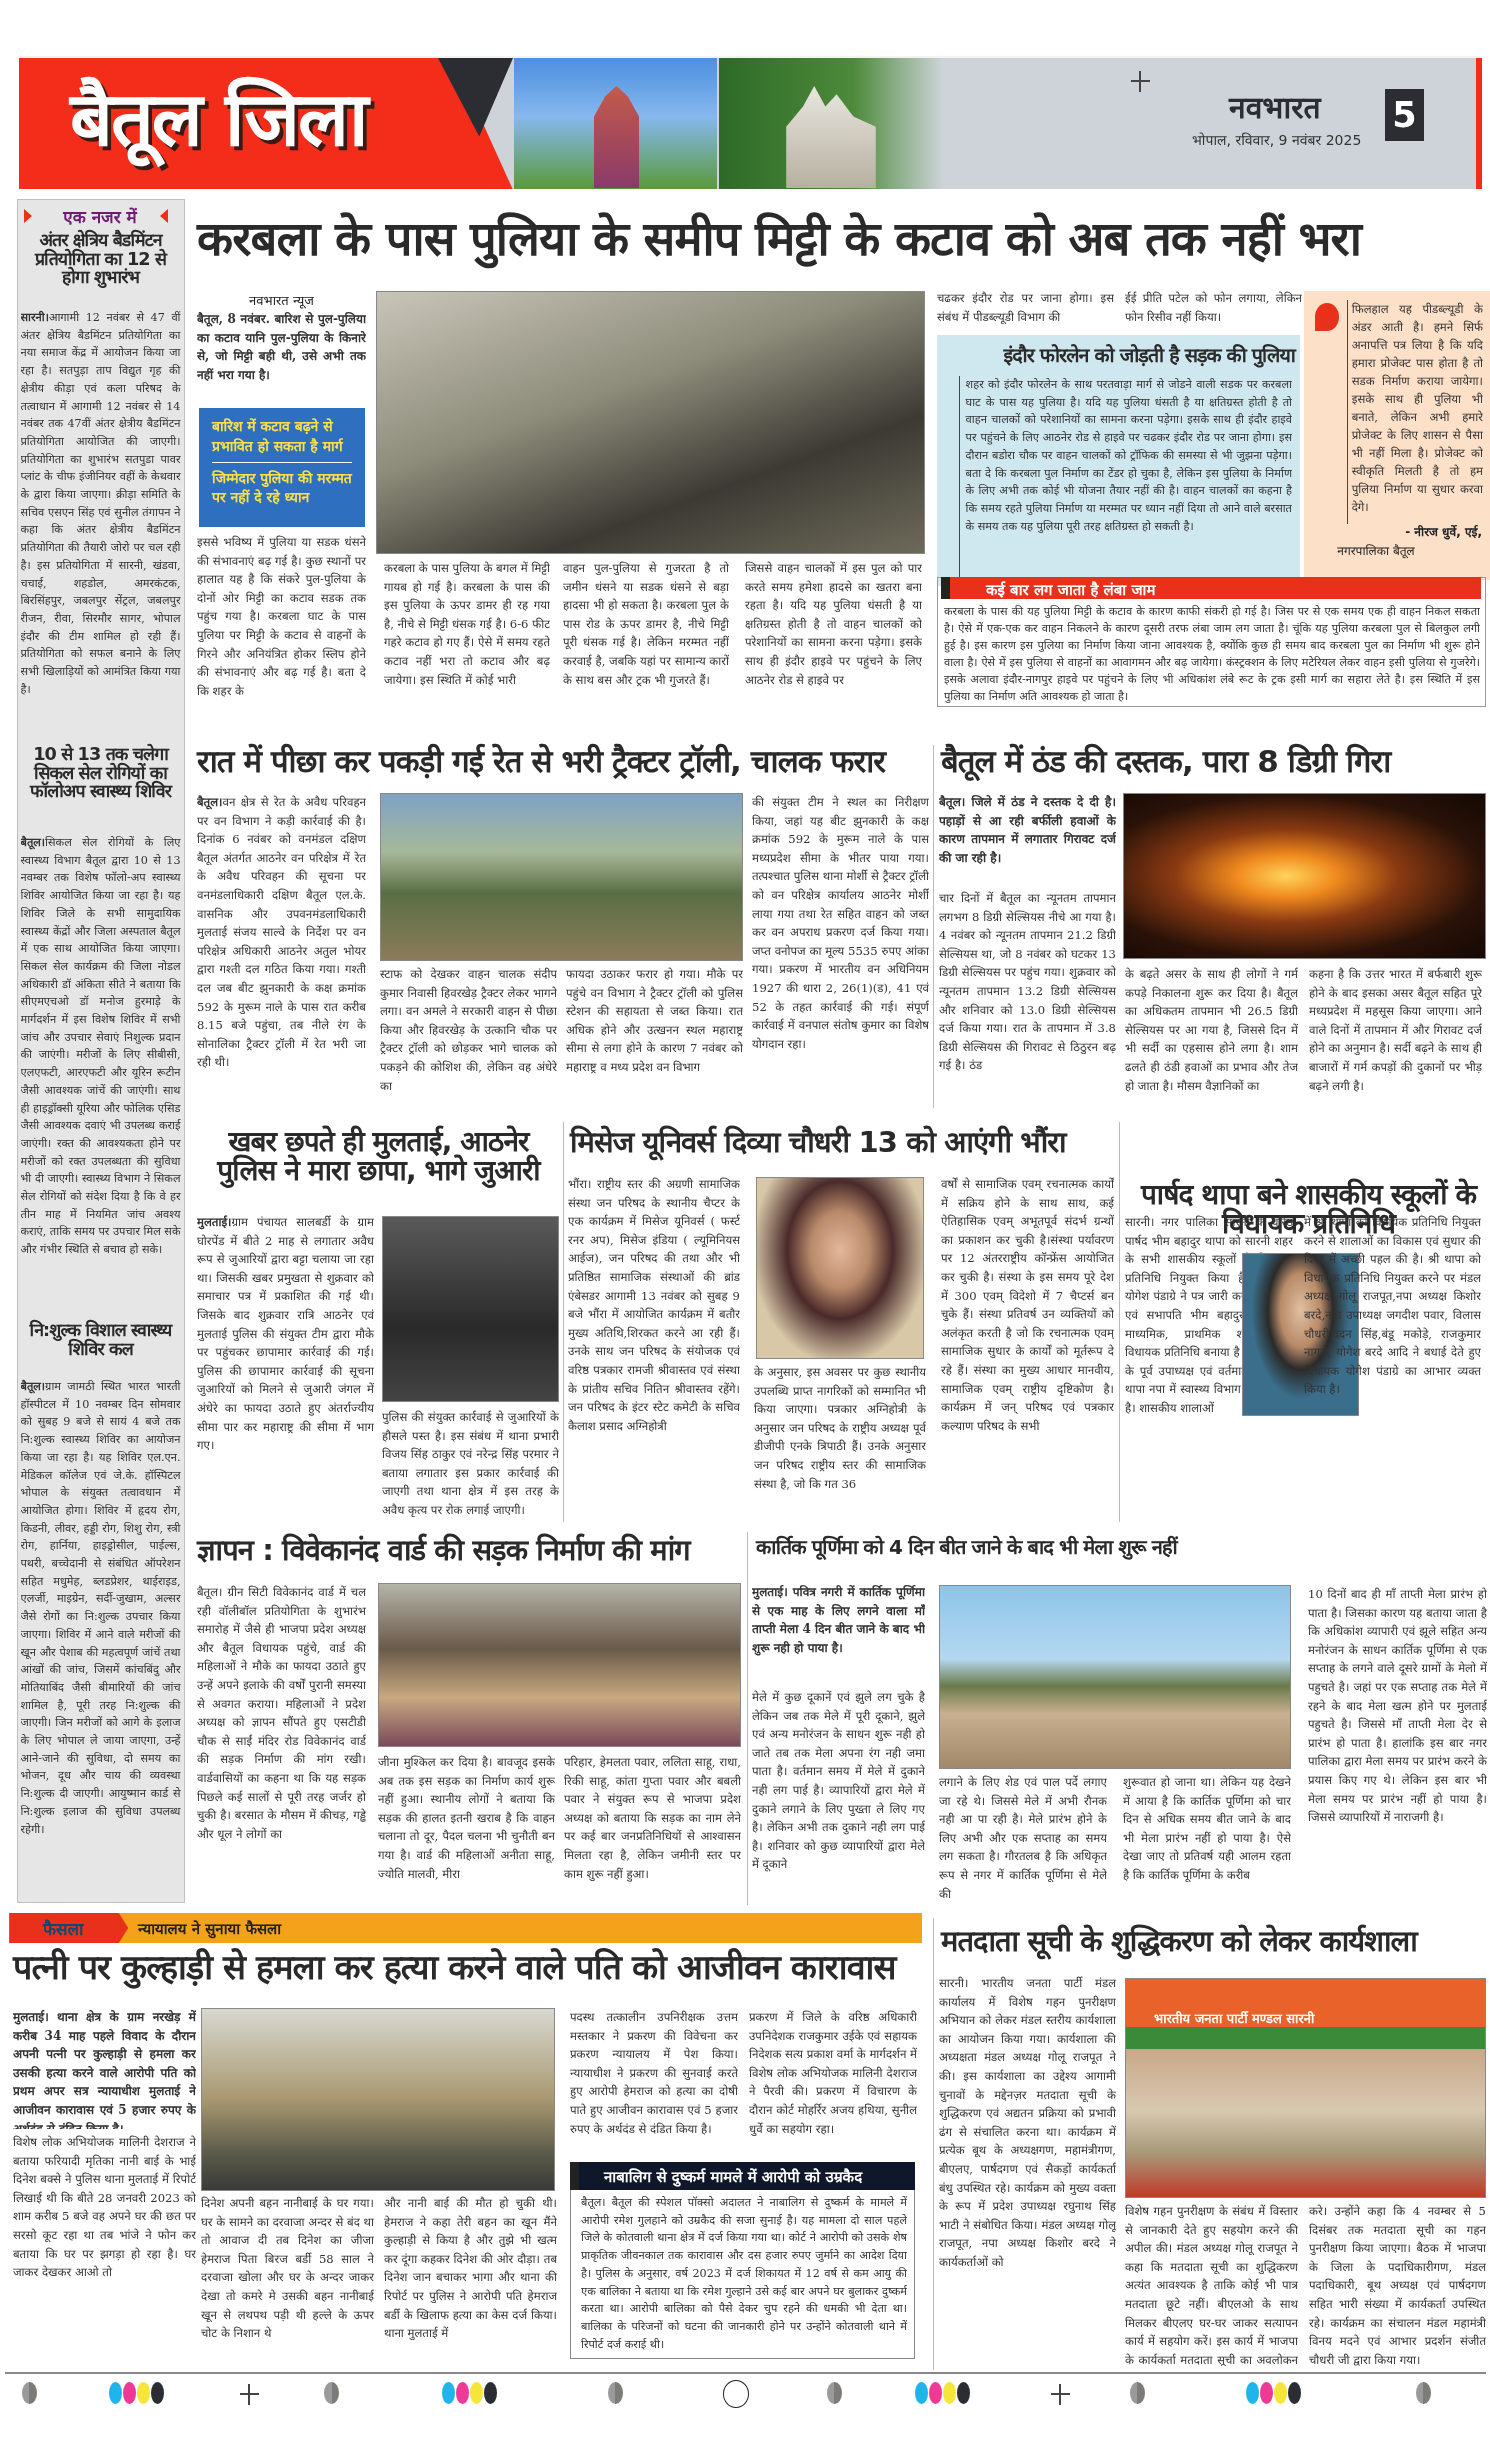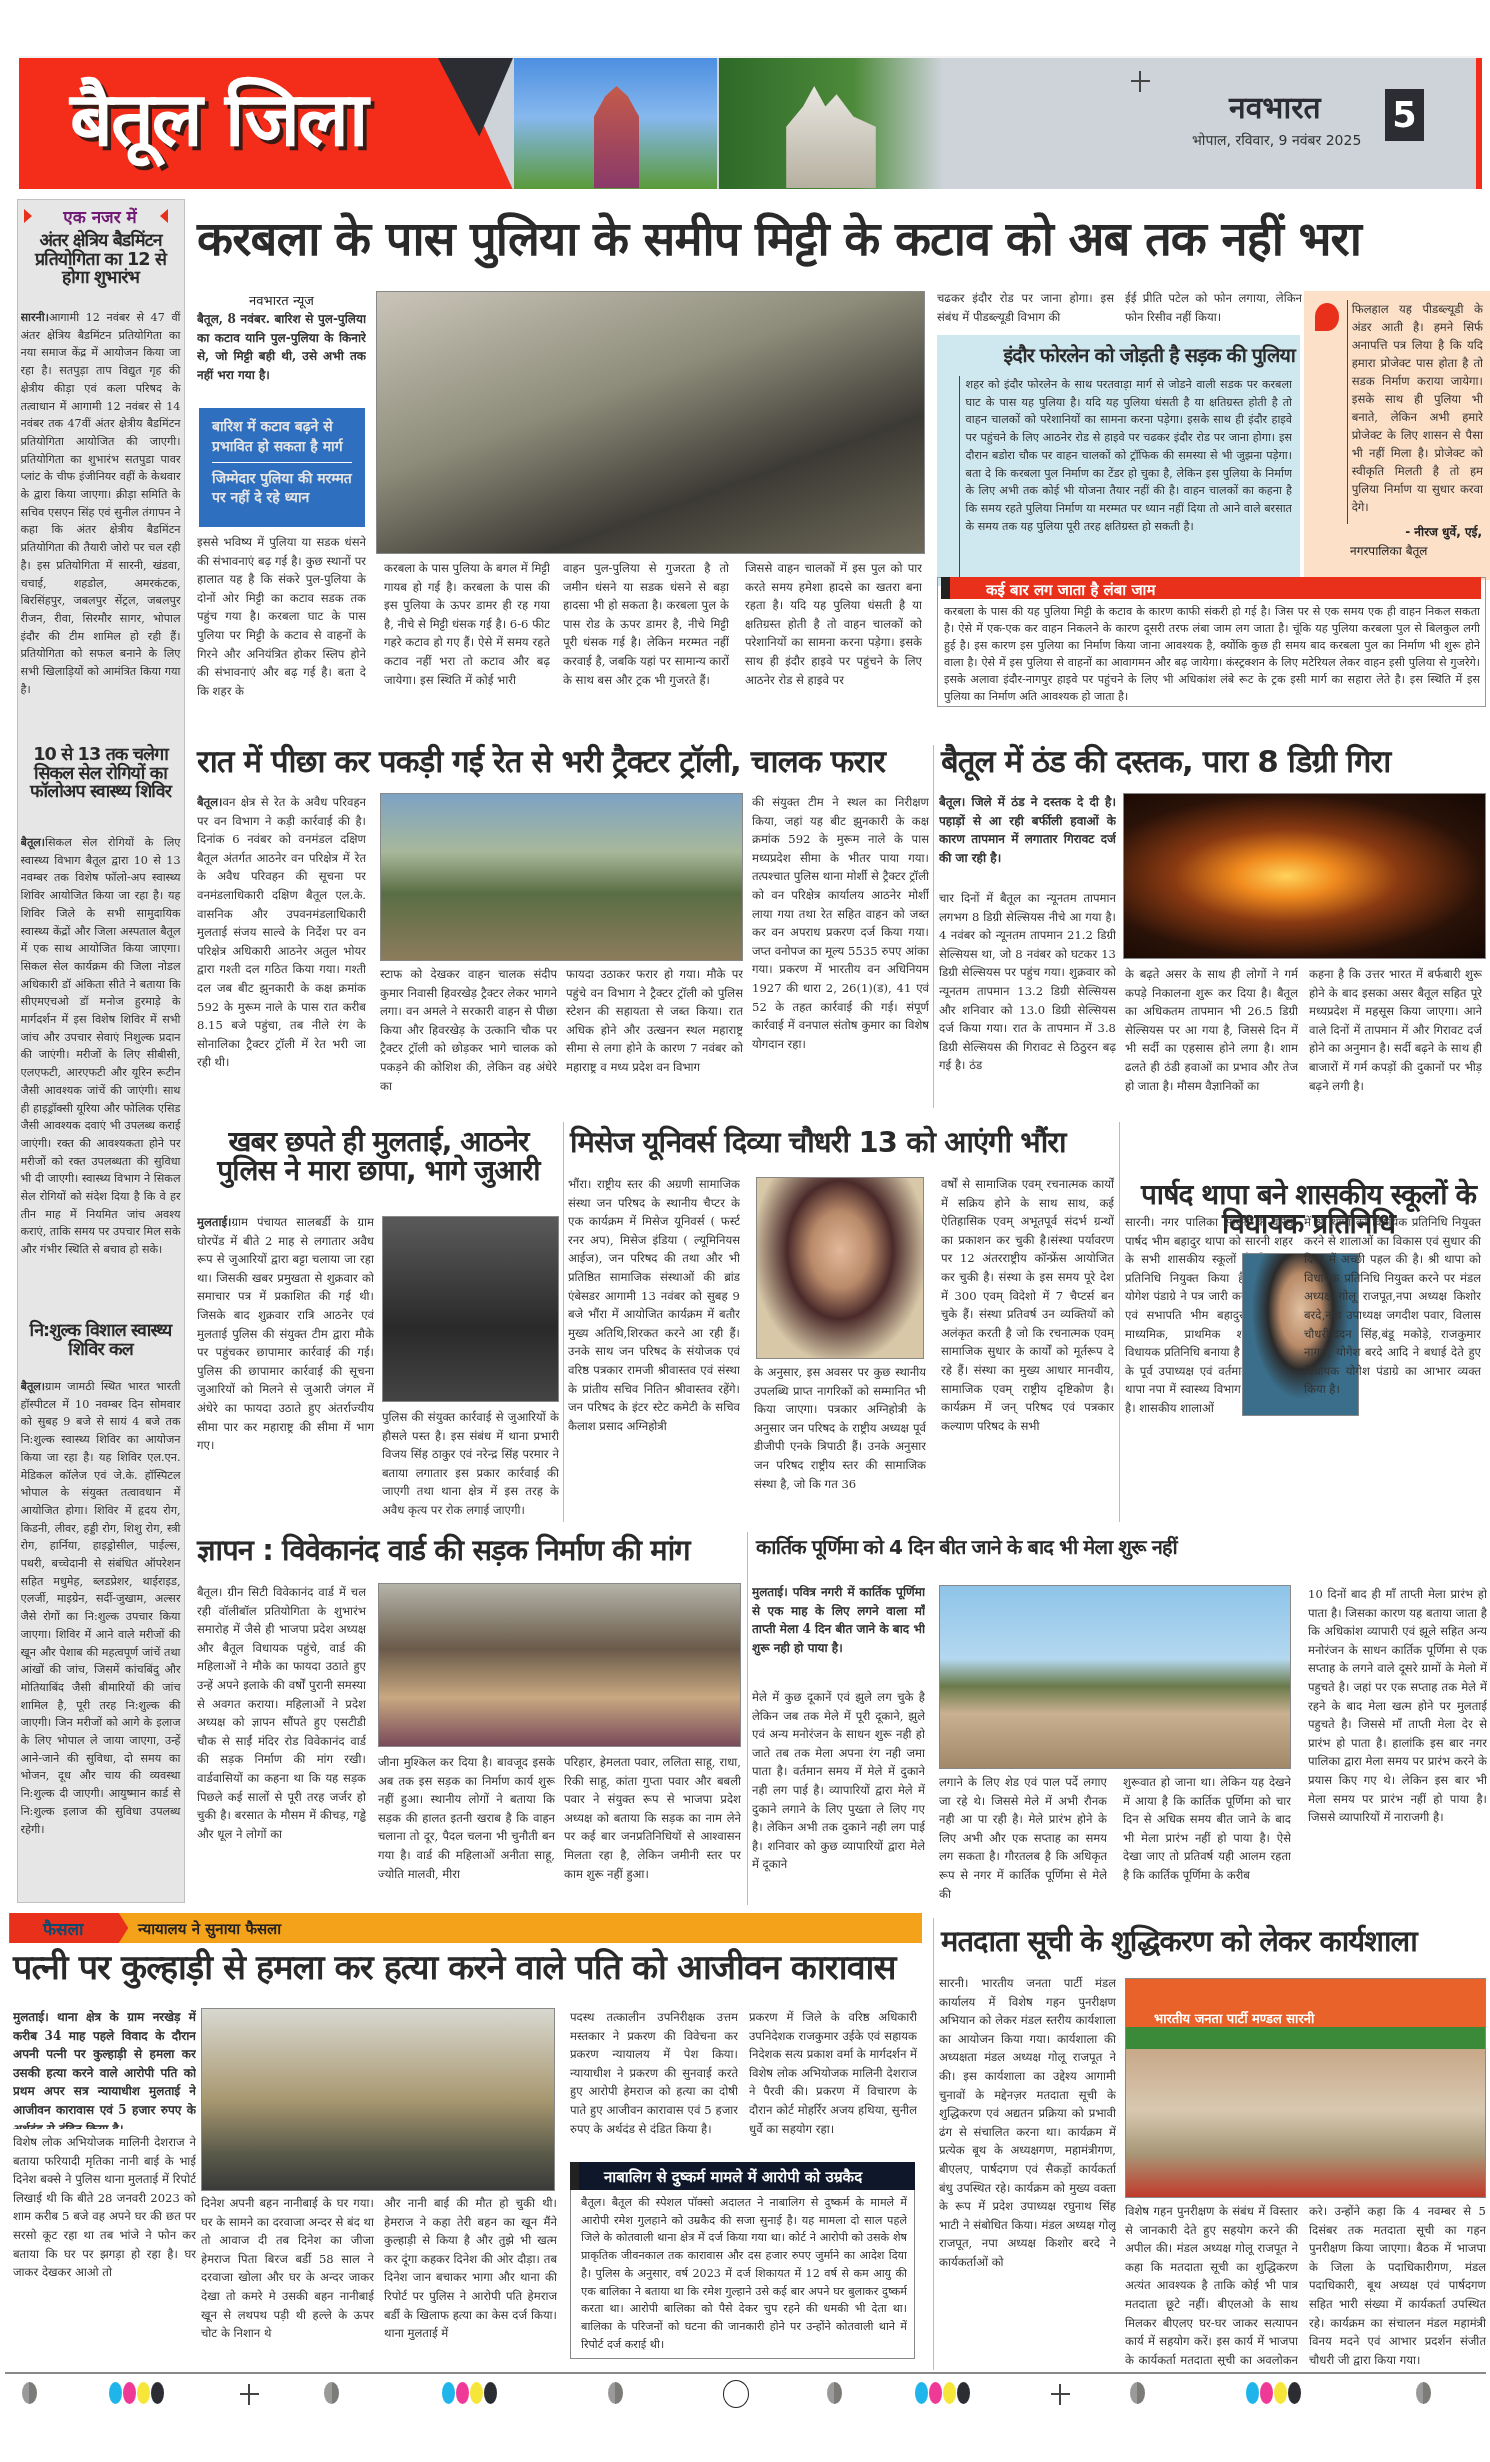--- a/index.html
+++ b/index.html
@@ -23,21 +23,21 @@
 #dateline{left:1192px;top:130px;font-size:14px;color:#333}
 #mast-rule{left:1476px;top:58px;width:5.6px;height:131px;background:#f42c1a}
 
 #side{left:17px;top:199px;width:168px;height:1704px;background:#e6e6e6;border:0.9px solid #c0c0c0}
 #side-head{left:30px;top:205px;width:140px;height:22.4px;font-size:17px;font-weight:bold;color:#701a75;text-align:center}
 .side-arrow-l{left:24px;top:209px;width:0;height:0;border-top:7.5px solid transparent;border-bottom:7.5px solid transparent;border-left:8.4px solid #e8301a}
 .side-arrow-r{left:160px;top:209px;width:0;height:0;border-top:7.5px solid transparent;border-bottom:7.5px solid transparent;border-right:8.4px solid #e8301a}
 .side-h{left:20.5px;width:160px;font-size:17.7px;text-align:center}
 .side-t{left:20.5px;width:160px;font-size:11.2px;line-height:17.7px}
 
-#blue-box{left:199px;top:408px;width:166px;height:119px;background:#2e6fc0;color:#e5e5e5;padding:9.3px 13px;font-weight:bold;font-size:14px;line-height:19.6px}
+#blue-box{left:199px;top:408px;width:166px;height:119px;background:#2e6fc0;color:#fde047;padding:9.3px 13px;font-weight:bold;font-size:14px;line-height:19.6px}
 #blue-box hr{border:none;border-top:1.9px solid #fff;margin:5.6px 0}
 #cyan-box{left:937px;top:335px;width:363px;height:251px;background:#cfe7ef}
 #quote-box{left:1304px;top:291px;width:186px;height:289px;background:#fde0c8}
 #quote-mark{left:1315px;top:303px;width:24px;height:28px;background:#e8301a;border-radius:50% 50% 50% 0}
 #red-bar1{left:941px;top:577px;width:540px;height:22.4px;background:#e8301a}
 #red-bar1 .blk{position:absolute;left:0;top:0;width:9.3px;height:22.4px;background:#222}
 .barlabel{color:#fff;font-weight:bold;font-size:15px}
 #jam-box{left:937px;top:577px;width:549px;height:130px;border:0.9px solid #999}
 
 #faisla-bar{left:9.3px;top:1913px;width:913px;height:30px;background:#f5a21b}
@@ -106,21 +106,21 @@
 <div class="abs txt" style="left:1125px;top:289px;width:177px;height:41px">ईई प्रीति पटेल को फोन लगाया, लेकिन फोन रिसीव नहीं किया।</div>
 
 <div class="abs" id="cyan-box"></div>
 <div class="abs hl" style="left:950px;top:346px;width:345px;font-size:19.6px;text-align:right">इंदौर फोरलेन को जोड़ती है सड़क की पुलिया</div>
 <div class="abs txt" style="left:959px;top:376px;width:333px;height:207px;font-size:11.2px;line-height:17.7px;border-left:1.9px solid #444;padding-left:5.6px">शहर को इंदौर फोरलेन के साथ परतवाड़ा मार्ग से जोडने वाली सडक पर करबला घाट के पास यह पुलिया है। यदि यह पुलिया धंसती है या क्षतिग्रस्त होती है तो वाहन चालकों को परेशानियों का सामना करना पड़ेगा। इसके साथ ही इंदौर हाइवे पर पहुंचने के लिए आठनेर रोड से हाइवे पर चढकर इंदौर रोड पर जाना होगा। इस दौरान बडोरा चौक पर वाहन चालकों को ट्रॉफिक की समस्या से भी जुझना पड़ेगा। बता दे कि करबला पुल निर्माण का टेंडर हो चुका है, लेकिन इस पुलिया के निर्माण के लिए अभी तक कोई भी योजना तैयार नहीं की है। वाहन चालकों का कहना है कि समय रहते पुलिया निर्माण या मरम्मत पर ध्यान नहीं दिया तो आने वाले बरसात के समय तक यह पुलिया पूरी तरह क्षतिग्रस्त हो सकती है।</div>
 
 <div class="abs" id="quote-box"></div>
 <div class="abs" id="quote-mark"></div>
 <div class="abs txt" style="left:1347px;top:300px;width:136px;height:224px;font-size:11.6px;line-height:18px;border-left:0.9px solid #444;padding-left:3.7px">फिलहाल यह पीडब्ल्यूडी के अंडर आती है। हमने सिर्फ अनापत्ति पत्र लिया है कि यदि हमारा प्रोजेक्ट पास होता है तो सडक निर्माण कराया जायेगा। इसके साथ ही पुलिया भी बनाते, लेकिन अभी हमारे प्रोजेक्ट के लिए शासन से पैसा भी नहीं मिला है। प्रोजेक्ट को स्वीकृति मिलती है तो हम पुलिया निर्माण या सुधार करवा देगे।</div>
 <div class="abs" style="left:1350px;top:523px;width:132px;text-align:right;font-size:12px;font-weight:bold">- नीरज धुर्वे, एई,</div>
-<div class="abs" style="left:1350px;top:542px;width:132px;text-align:left;font-size:12px">नगरपालिका बैतूल</div>
+<div class="abs" style="left:1310px;top:542px;width:132px;text-align:center;font-size:12px">नगरपालिका बैतूल</div>
 
 <div class="abs" id="jam-box"></div>
 <div class="abs" id="red-bar1">
     <div class="blk"></div>
     <span class="barlabel" style="position:absolute;left:45px;top:1.9px">कई बार लग जाता है लंबा जाम</span>
   </div>
 <div class="abs txt" style="left:944px;top:603px;width:536px;height:101px;font-size:11.2px;line-height:17px">करबला के पास की यह पुलिया मिट्टी के कटाव के कारण काफी संकरी हो गई है। जिस पर से एक समय एक ही वाहन निकल सकता है। ऐसे में एक-एक कर वाहन निकलने के कारण दूसरी तरफ लंबा जाम लग जाता है। चूंकि यह पुलिया करबला पुल से बिलकुल लगी हुई है। इस कारण इस पुलिया का निर्माण किया जाना आवश्यक है, क्योंकि कुछ ही समय बाद करबला पुल का निर्माण भी शुरू होने वाला है। ऐसे में इस पुलिया से वाहनों का आवागमन और बढ़ जायेगा। कंस्ट्रक्शन के लिए मटेरियल लेकर वाहन इसी पुलिया से गुजरेगे। इसके अलावा इंदौर-नागपुर हाइवे पर पहुंचने के लिए भी अधिकांश लंबे रूट के ट्रक इसी मार्ग का सहारा लेते है। इस स्थिति में इस पुलिया का निर्माण अति आवश्यक हो जाता है।</div>
 
 <div class="abs hl" style="left:197px;top:745px;width:736px;font-size:31px;white-space:nowrap">रात में पीछा कर पकड़ी गई रेत से भरी ट्रैक्टर ट्रॉली, चालक फरार</div>
 <div class="abs txt" style="left:197px;top:793px;width:169px;height:307px"><b>बैतूल।</b><span>वन क्षेत्र से रेत के अवैध परिवहन पर वन विभाग ने कड़ी कार्रवाई की है। दिनांक 6 नवंबर को वनमंडल दक्षिण बैतूल अंतर्गत आठनेर वन परिक्षेत्र में रेत के अवैध परिवहन की सूचना पर वनमंडलाधिकारी दक्षिण बैतूल एल.के. वासनिक और उपवनमंडलाधिकारी मुलताई संजय साल्वे के निर्देश पर वन परिक्षेत्र अधिकारी आठनेर अतुल भोयर द्वारा गश्ती दल गठित किया गया। गश्ती दल जब बीट झुनकारी के कक्ष क्रमांक 592 के मुरूम नाले के पास रात करीब 8.15 बजे पहुंचा, तब नीले रंग के सोनालिका ट्रैक्टर ट्रॉली में रेत भरी जा रही थी।</span></div>

